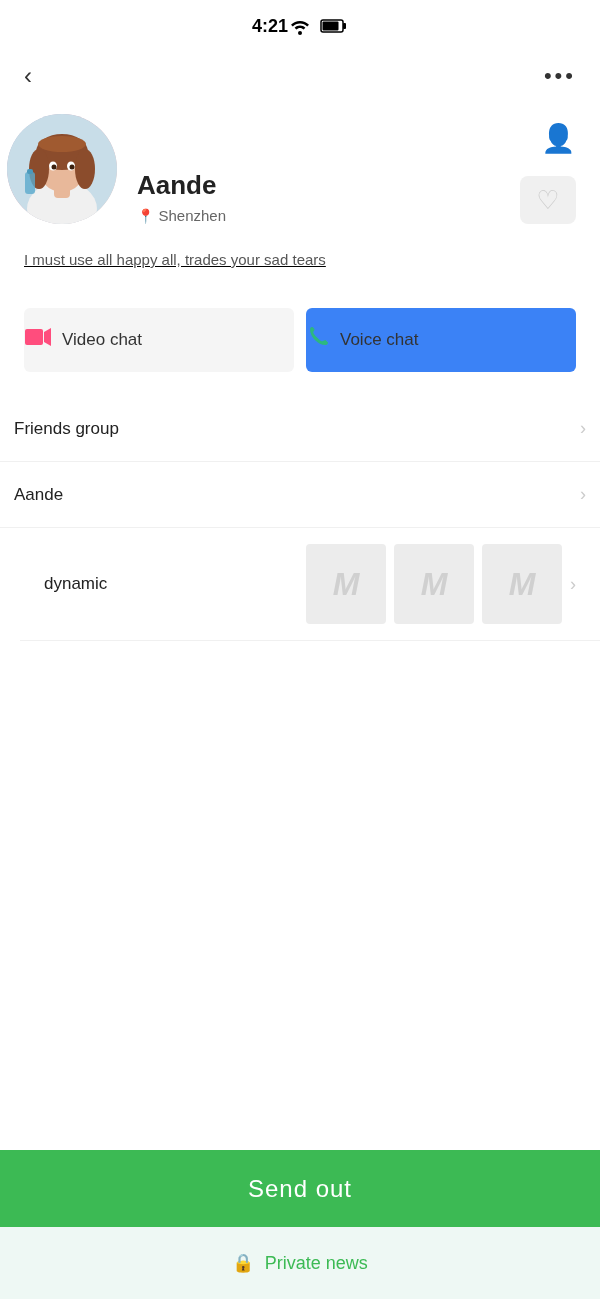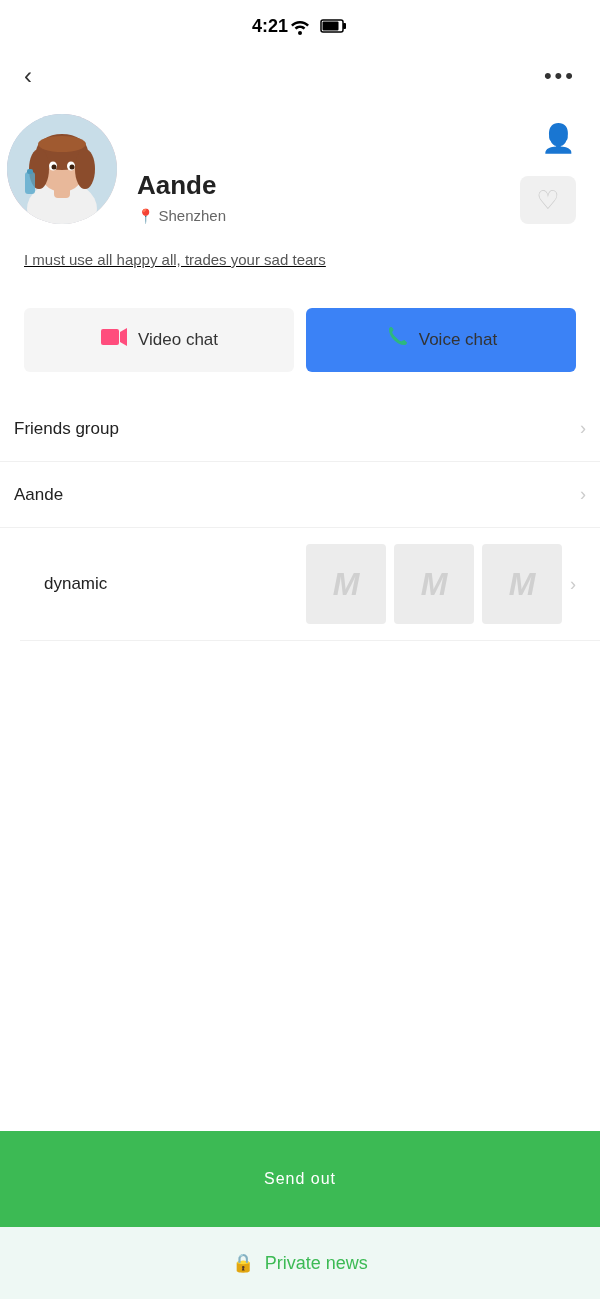--- a/index.html
+++ b/index.html
@@ -139,21 +139,20 @@
       gap: 12px;
       padding: 12px 24px 24px;
     }
     .action-btn {
       flex: 1;
       height: 64px;
       border-radius: 6px;
       border: none;
       display: flex;
       align-items: center;
-      justify-content: center;
       gap: 10px;
       font-size: 17px;
       font-weight: 500;
       cursor: pointer;
     }
     .btn-video {
       background: #f5f5f5;
       color: #333;
     }
     .btn-voice {
@@ -229,24 +228,24 @@
 
     
     .bottom-area {
       position: absolute;
       bottom: 0;
       left: 0;
       right: 0;
     }
     .send-btn {
       width: 100%;
-      height: 96px;
+      height: 77px;
       background: #3cba54;
       border: none;
-      font-size: 16px;
+      font-size: 24px;
       color: #fff;
       font-weight: 500;
       cursor: pointer;
       letter-spacing: 1px;
     }
     .private-btn {
       width: 100%;
       height: 72px;
       background: #eef8f4;
       border: none;

